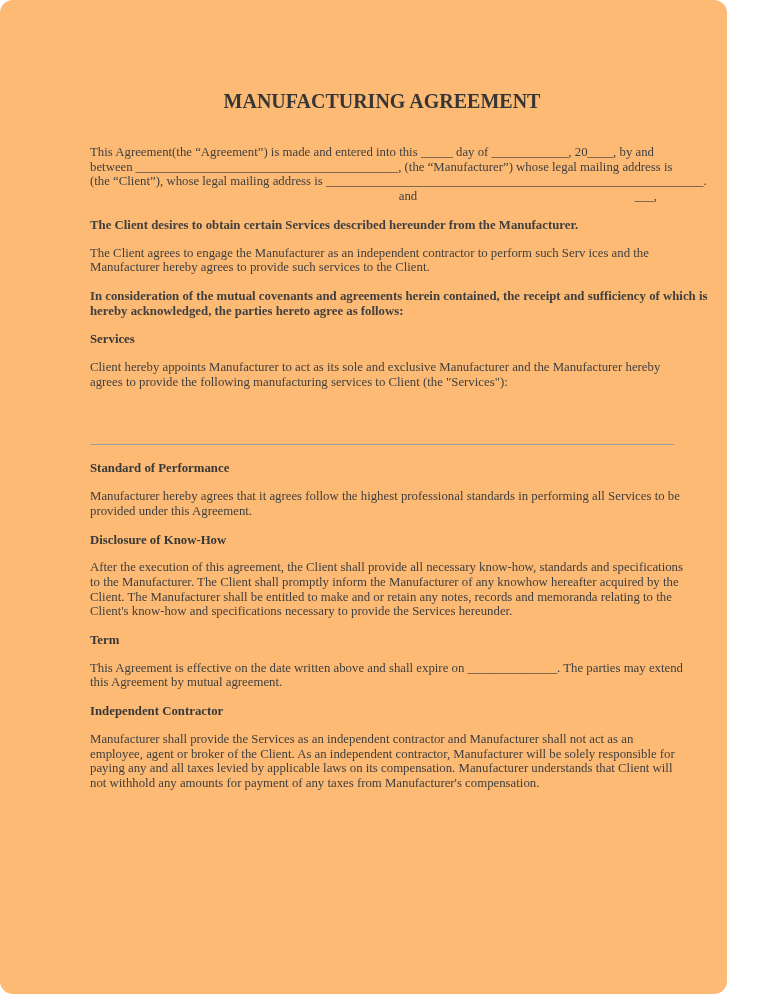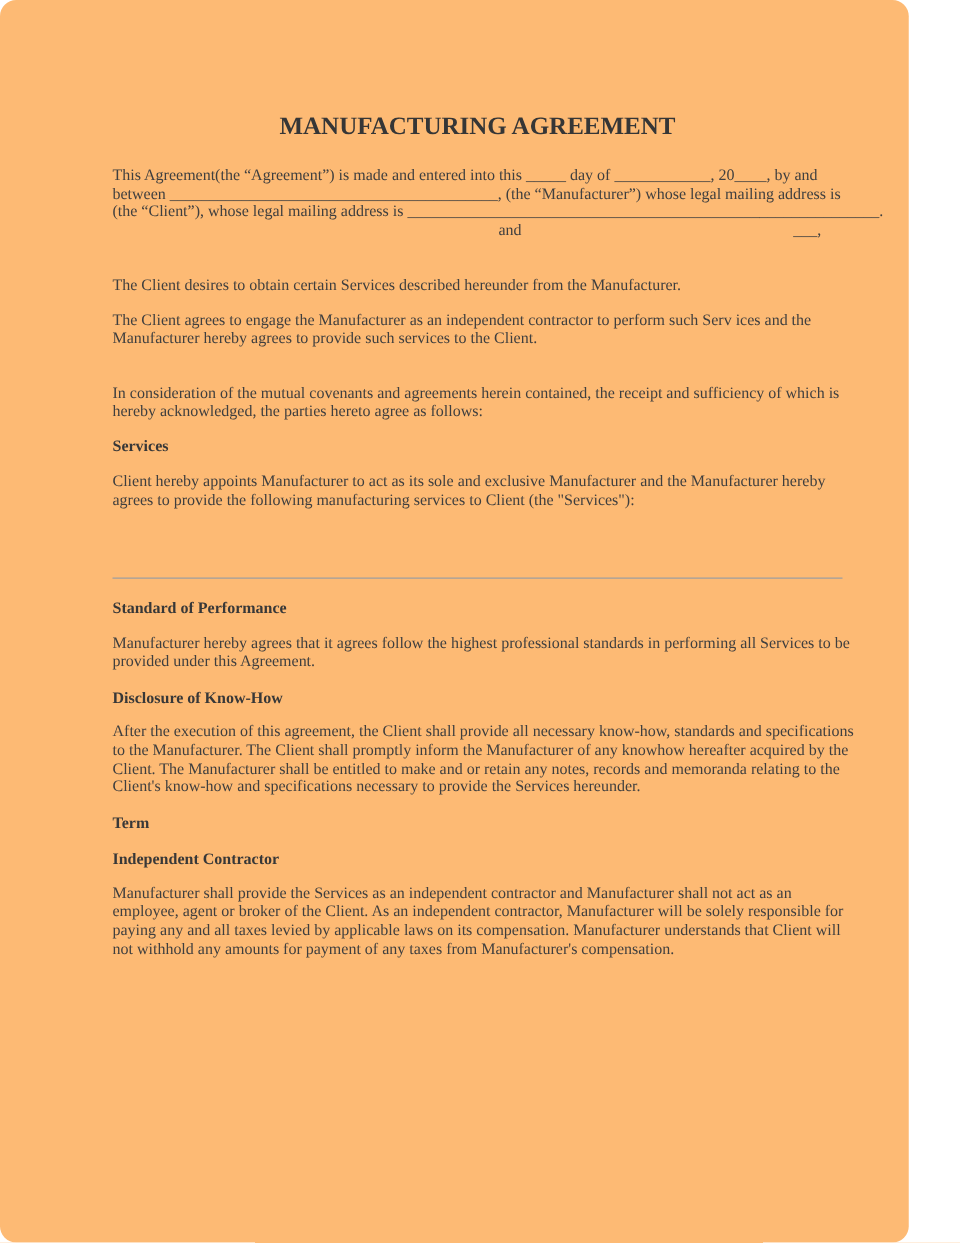--- a/index.html
+++ b/index.html
@@ -37,37 +37,37 @@
     width: 648px;
     margin: 13px 0 0 0;
     white-space: pre-line;
   }
   .heading {
     width: 648px;
     font-weight: bold;
     color: #383838;
     margin: 14px 0 0 0;
   }
-  .intro { margin-top: 20px; }
+  .intro { margin-top: 32px; }
   .intro-line { width: 648px; }
   .intro-line3 {
     position: relative;
     width: 584px;
     text-align: center;
   }
   .intro-line3 .conj {
     position: relative;
     left: 26px;
   }
   .intro-line3 .right-blank {
     position: absolute;
     right: 17px;
     top: 0;
   }
-  .mt-lg { margin-top: 29px; }
+  .mt-lg { margin-top: 14px; font-weight: bold; }
   .mt-md { margin-top: 16px; }
   .mt-sm { margin-top: 13px; }
   .rule {
     width: 584px;
     height: 0;
     border: none;
     border-top: 1px solid #9e9e9e;
     margin: 55px 0 0 0;
   }
 </style>
@@ -111,20 +111,22 @@
 
     <div class="heading">Disclosure of Know-How</div>
 
     <div class="para mt-sm">After the execution of this agreement, the Client shall provide all necessary know-how, standards and specifications
 to the Manufacturer. The Client shall promptly inform the Manufacturer of any knowhow hereafter acquired by the
 Client. The Manufacturer shall be entitled to make and or retain any notes, records and memoranda relating to the
 Client's know-how and specifications necessary to provide the Services hereunder.</div>
 
     <div class="heading">Term</div>
 
+    <div class="para">This Agreement is effective on the date written above and shall expire on ______________. The parties may extend
+this Agreement by mutual agreement.</div>
 
     <div class="heading">Independent Contractor</div>
 
     <div class="para mt-sm">Manufacturer shall provide the Services as an independent contractor and Manufacturer shall not act as an
 employee, agent or broker of the Client. As an independent contractor, Manufacturer will be solely responsible for
 paying any and all taxes levied by applicable laws on its compensation. Manufacturer understands that Client will
 not withhold any amounts for payment of any taxes from Manufacturer's compensation.</div>
 
   </div>
 </div>

